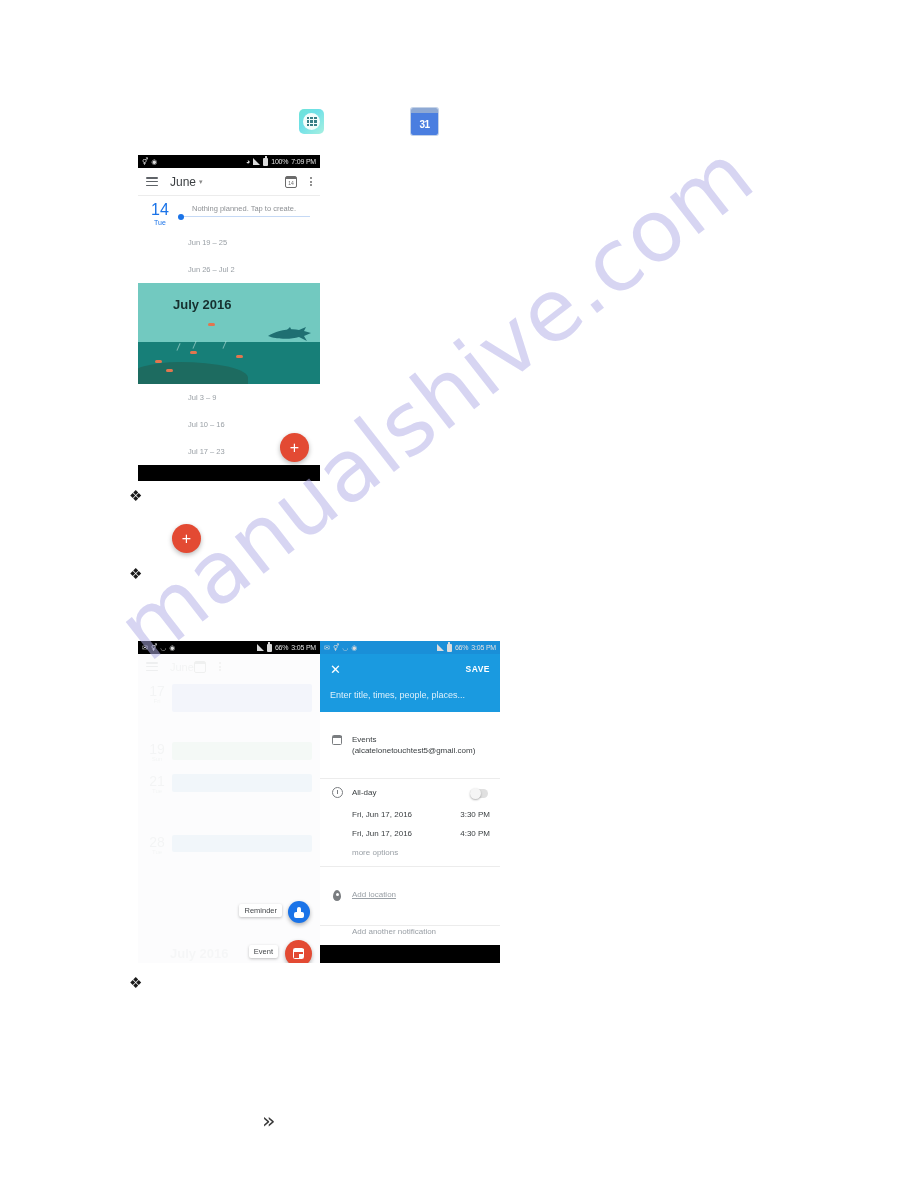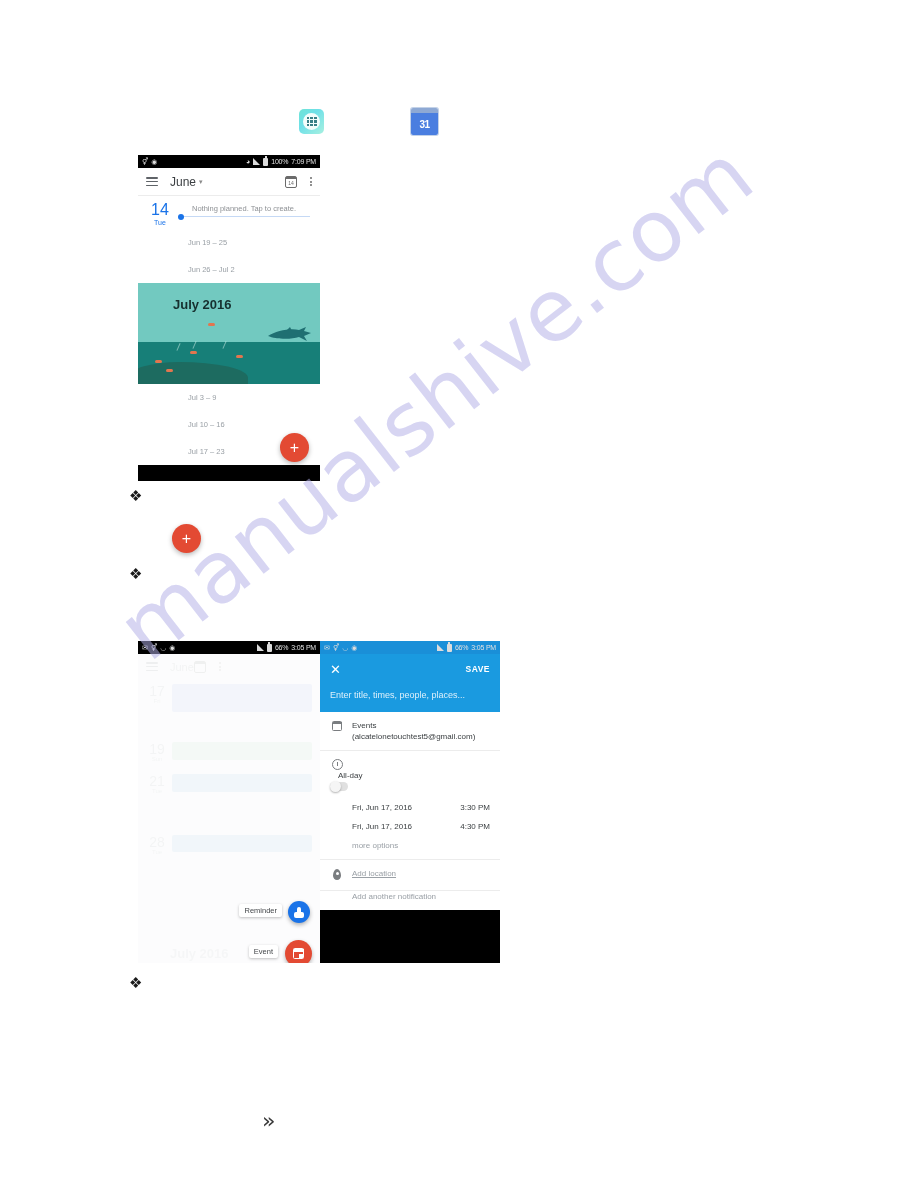--- a/index.html
+++ b/index.html
@@ -436,21 +436,21 @@
   .evt-titlefield {
     padding: 6px 10px 12px 10px;
     color: rgba(255,255,255,0.85);
     font-size: 9px;
   }
 
   .evt-list { background:#ffffff; }
   .evt-item {
     display:flex;
     align-items: flex-start;
-    padding: 8px 10px;
+    padding: 22px 10px;
     min-height: 14px;
   }
   .evt-ico {
     width: 14px; flex-shrink:0; padding-top:1px;
     color:#7a7d80;
     font-size: 10px;
     line-height: 1;
     display:flex; justify-content:center;
   }
   .evt-txt {
@@ -477,21 +477,21 @@
     margin-top: 1px;
     margin-right: 2px;
   }
   .toggle::after {
     content:"";
     position:absolute; left:0px; top:-1px;
     width: 11px; height: 11px; border-radius:50%;
     background:#f5f5f5;
     box-shadow: 0 1px 2px rgba(0,0,0,0.3);
   }
-  .allday-row { display:flex; align-items:flex-start; padding: 7px 10px; flex-direction: column; }
+  .allday-row { display:flex; align-items:flex-end; padding: 7px 10px; }
 
   .cal-sq {
     width: 10px; height: 10px;
     border: 1.2px solid #7a7d80;
     border-radius: 1.5px;
     position: relative; box-sizing:border-box;
   }
   .cal-sq::before {
     content:""; position:absolute; left:-0.5px; right:-0.5px; top:-0.5px; height:2.2px; background:#7a7d80;
   }

